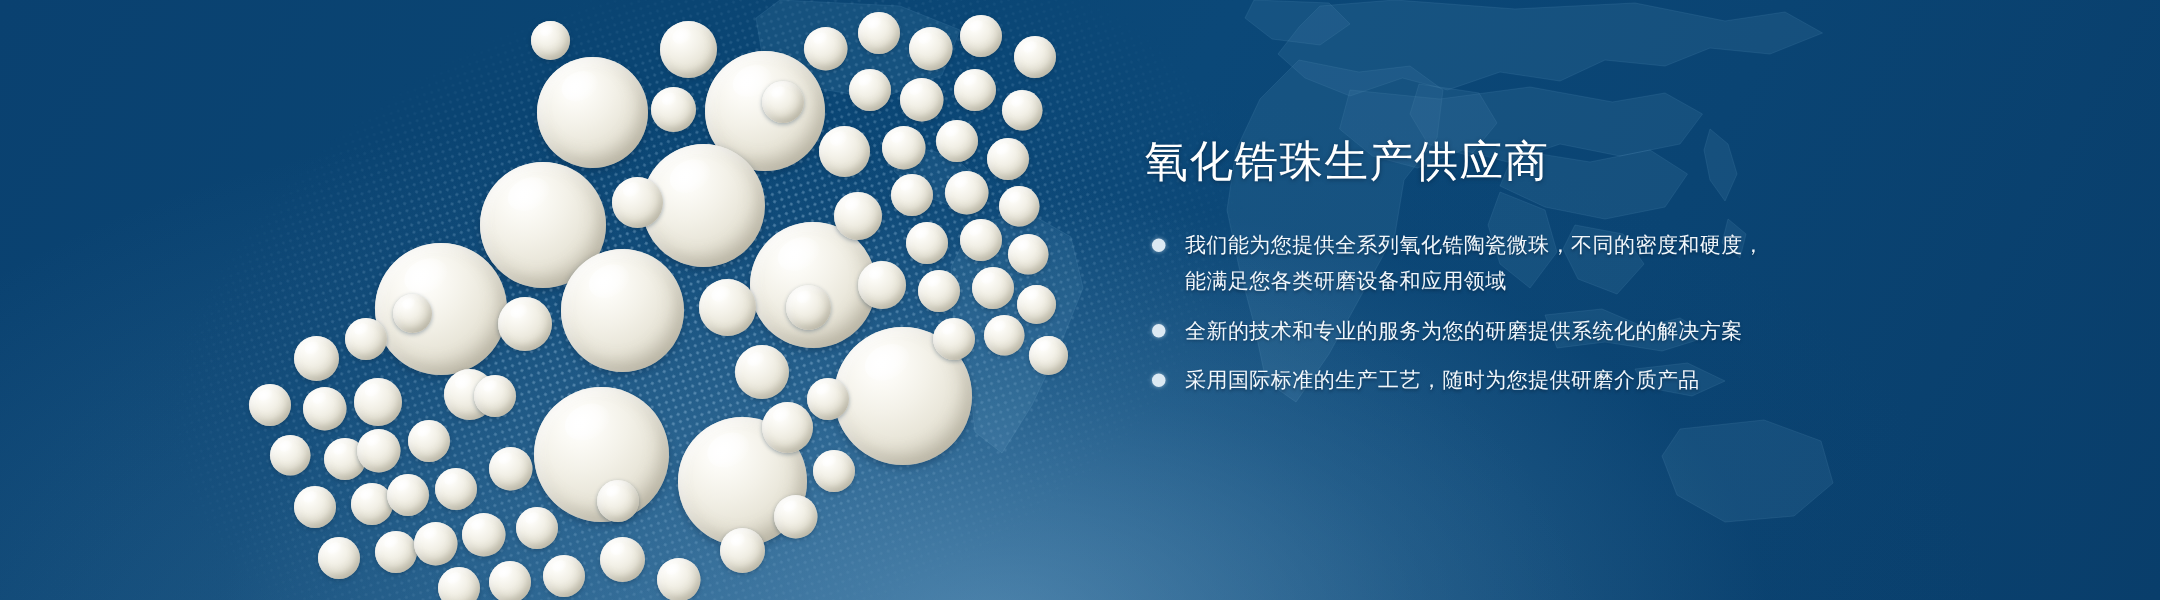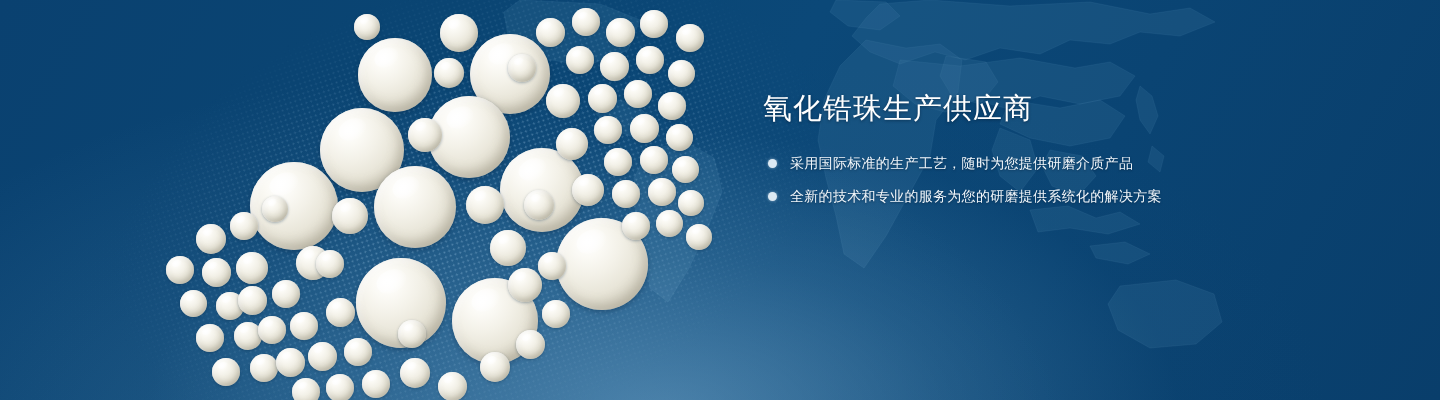--- a/index.html
+++ b/index.html
@@ -234,27 +234,32 @@
     <div class="bead sm" style="left:538px; top:252px; width:28px; height:28px;"></div>
     <div class="bead sm" style="left:508px; top:54px; width:28px; height:28px;"></div>
     <div class="bead sm" style="left:354px; top:14px; width:26px; height:26px;"></div>
   </div>
 
   <div class="copy">
     <h1 class="headline">氧化锆珠生产供应商</h1>
 
     <div class="bullets">
 
+      <div class="bullet">
+        <span class="dot"></span>
+        <span class="bullet-line">我们能为您提供全系列氧化锆陶瓷微珠，不同的密度和硬度，</span>
+        <span class="bullet-line">能满足您各类研磨设备和应用领域</span>
+      </div>
+
+      <div class="bullet">
+        <span class="dot"></span>
+        <span class="bullet-line">全新的技术和专业的服务为您的研磨提供系统化的解决方案</span>
+      </div>
 
       <div class="bullet">
         <span class="dot"></span>
         <span class="bullet-line">采用国际标准的生产工艺，随时为您提供研磨介质产品</span>
       </div>
 
-      <div class="bullet">
-        <span class="dot"></span>
-        <span class="bullet-line">全新的技术和专业的服务为您的研磨提供系统化的解决方案</span>
-      </div>
-
     </div>
   </div>
 
 </div>
 
 </body></html>

